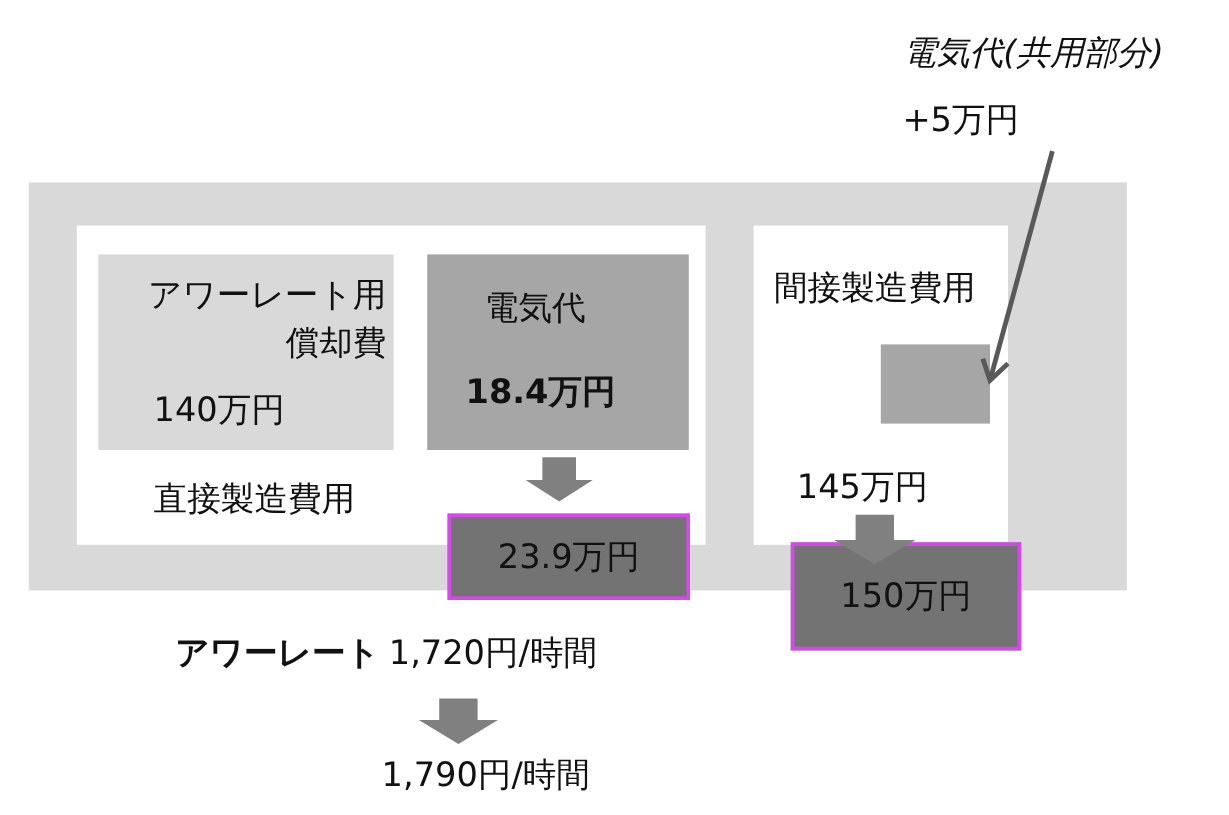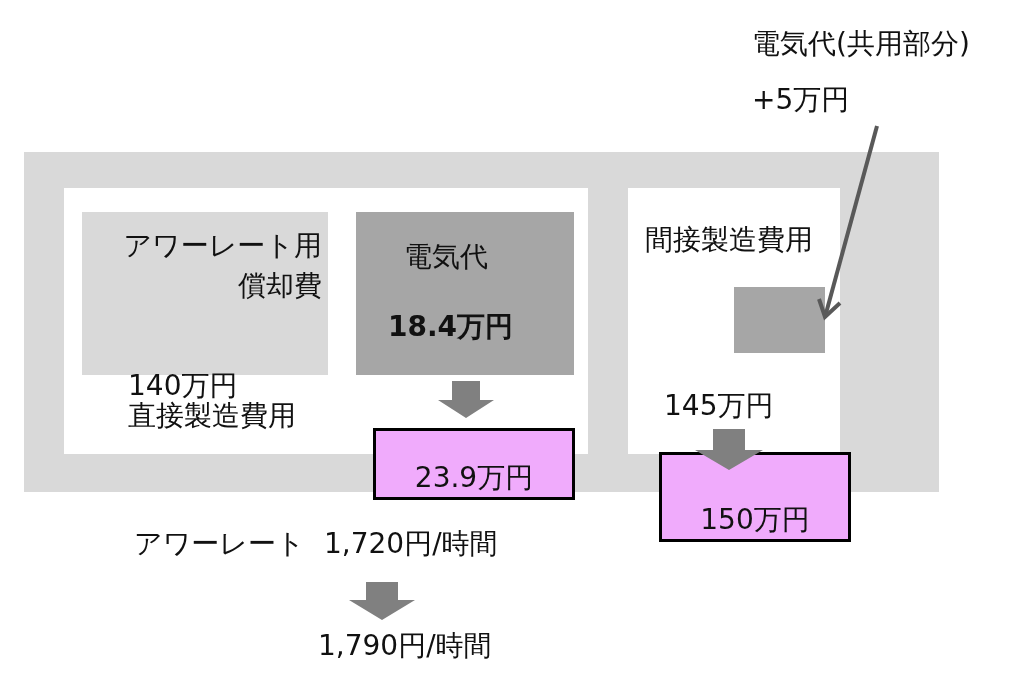--- a/index.html
+++ b/index.html
@@ -4,59 +4,59 @@
 <style>
   html, body { margin:0; padding:0; background:#ffffff; }
   body { width:1024px; height:679px; position:relative; overflow:hidden;
          font-family:"DejaVu Sans","Liberation Sans",sans-serif; color:#111; }
   .abs { position:absolute; }
   .txt { position:absolute; white-space:nowrap; font-size:28px; line-height:1; }
   .outer { left:24px; top:152px; width:915px; height:340px; background:#d9d9d9; }
   .panel { background:#ffffff; }
   .box-light { background:#d9d9d9; }
   .box-dark { background:#a6a6a6; }
-  .result-box { background:#f0abfc; border:3px solid #000000; box-sizing:border-box;
-                display:flex; align-items:flex-end; justify-content:center; font-size:28px; }
+  .result-box { background:#737373; border:3px solid #d946ef; box-sizing:border-box;
+                display:flex; align-items:center; justify-content:center; font-size:28px; }
   .center { text-align:right; }
   svg { position:absolute; left:0; top:0; }
 </style>
 </head>
 <body>
 
-<div class="txt" style="left:752px; top:30px;">電気代(共用部分)</div>
+<div class="txt" style="left:752px; top:30px;font-style:italic;">電気代(共用部分)</div>
 <div class="txt" style="left:752px; top:86px;">+5万円</div>
 
 <div class="abs outer"></div>
 
 <div class="abs panel" style="left:64px; top:188px; width:524px; height:266px;"></div>
 
 <div class="abs box-light" style="left:82px; top:212px; width:246px; height:163px;"></div>
 <div class="txt center" style="left:82px; top:232px; width:240px;">アワーレート用</div>
 <div class="txt center" style="left:82px; top:272px; width:240px;">償却費</div>
-<div class="txt" style="left:128px; top:328px;margin-top:44px;">140万円</div>
+<div class="txt" style="left:128px; top:328px;">140万円</div>
 
 <div class="abs box-dark" style="left:356px; top:212px; width:218px; height:163px;"></div>
 <div class="txt" style="left:404px; top:243px;text-align:right;">電気代</div>
 <div class="txt" style="left:388px; top:313px;font-weight:bold;">18.4万円</div>
 
 <div class="txt" style="left:128px; top:402px;">直接製造費用</div>
 
 <div class="abs panel" style="left:628px; top:188px; width:212px; height:266px;"></div>
 <div class="txt" style="left:645px; top:226px;">間接製造費用</div>
 <div class="abs box-dark" style="left:734px; top:287px; width:91px; height:66px;"></div>
 <div class="txt" style="left:664px; top:392px;">145万円</div>
 
 <div class="abs result-box" style="left:373px; top:428px; width:202px; height:72px;">
   <span>23.9万円</span>
 </div>
 <div class="abs result-box" style="left:647px; top:452px; width:192px; height:90px;margin-left:12px;">
   <span>150万円</span>
 </div>
 
-<div class="txt" style="left:134px; top:530px;">アワーレート</div>
+<div class="txt" style="left:146px; top:530px;font-weight:bold;">アワーレート</div>
 <div class="txt" style="left:324px; top:530px;">1,720円/時間</div>
 <div class="txt" style="left:318px; top:632px;text-align:right;">1,790円/時間</div>
 
 <svg width="1024" height="679">
 
   <polygon points="452,381 480,381 480,400 494,400 466,418 438,400 452,400" fill="#808080"></polygon>
 
   <polygon points="713,429 745,429 745,450 763,450 729,470 695,450 713,450" fill="#808080"></polygon>
 
   <polygon points="366,582 398,582 398,600 415,600 382,620 349,600 366,600" fill="#808080"></polygon>

